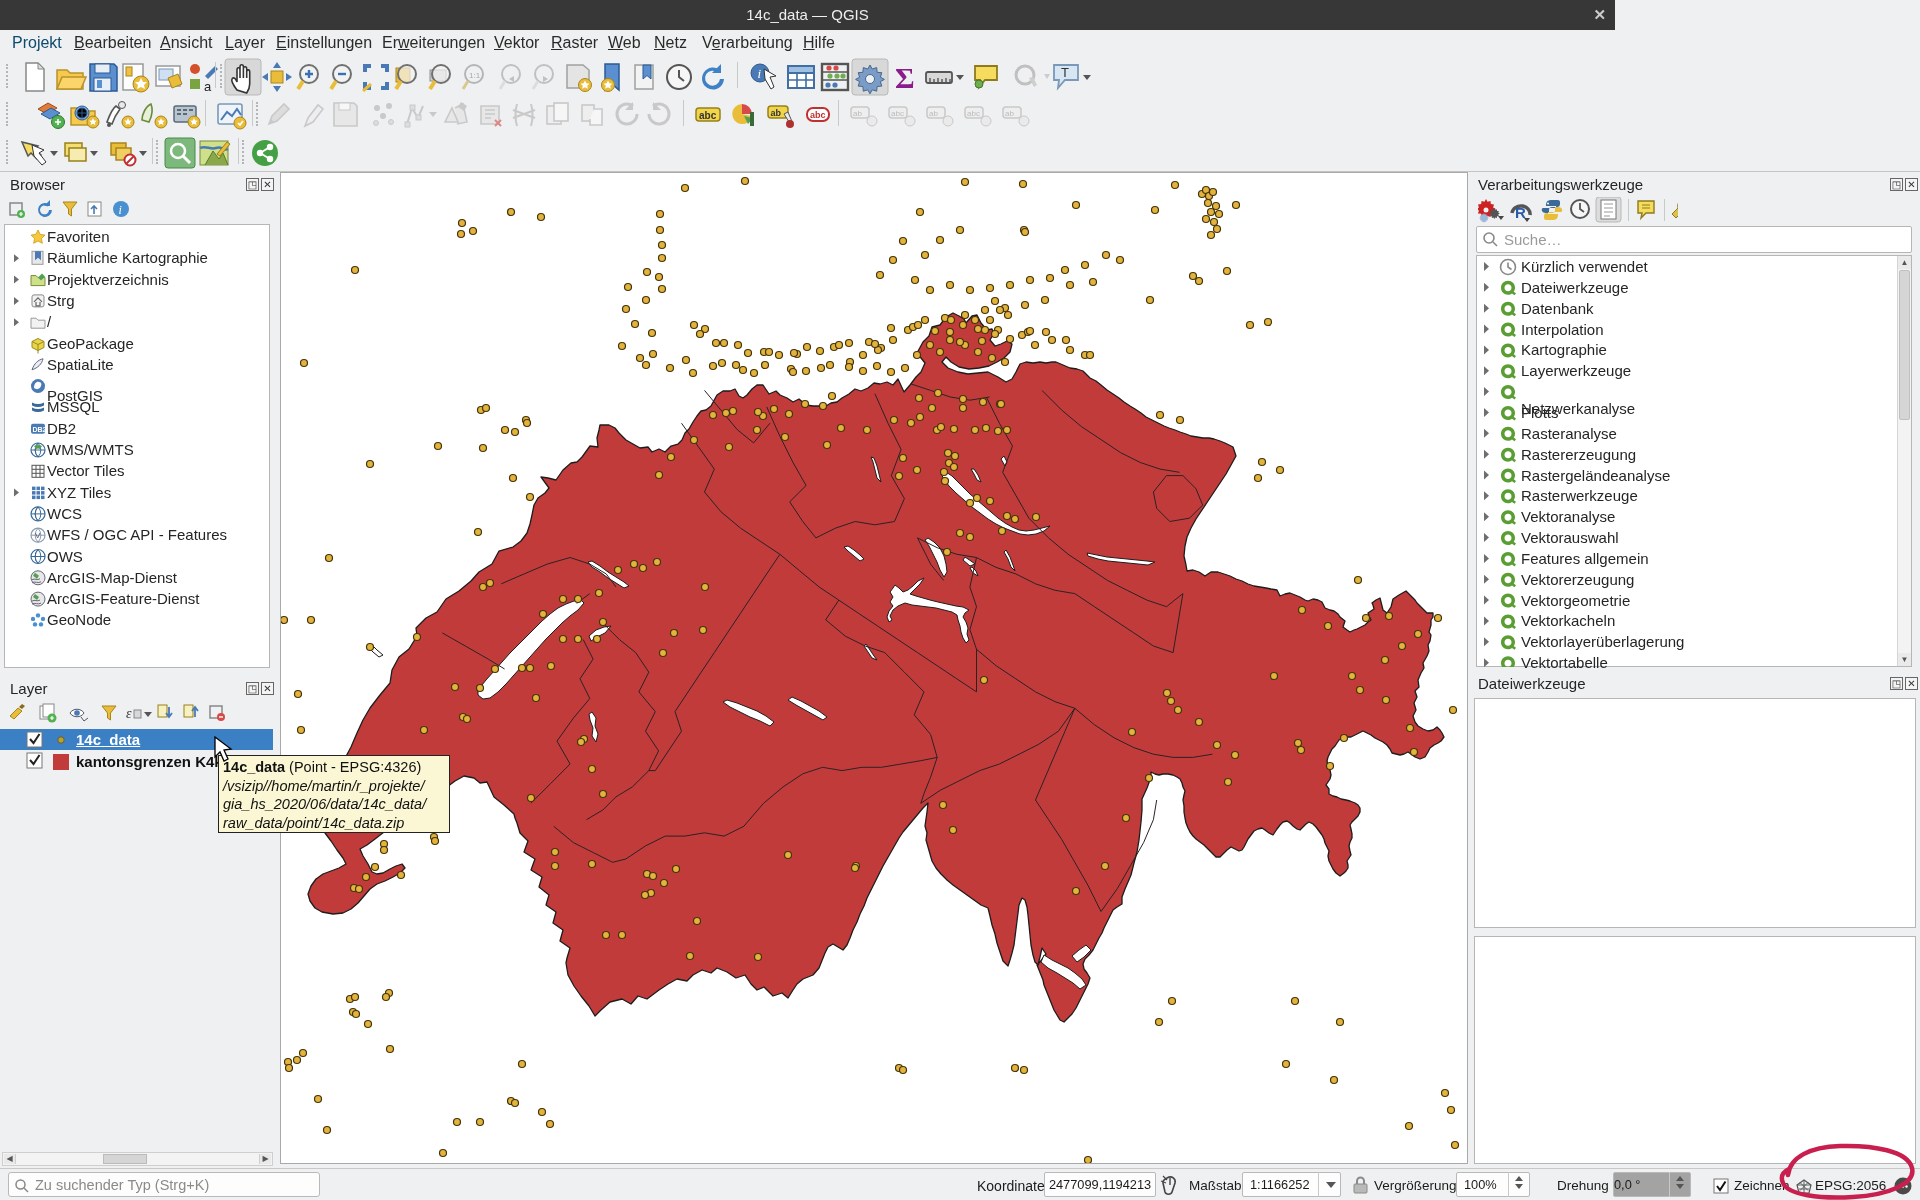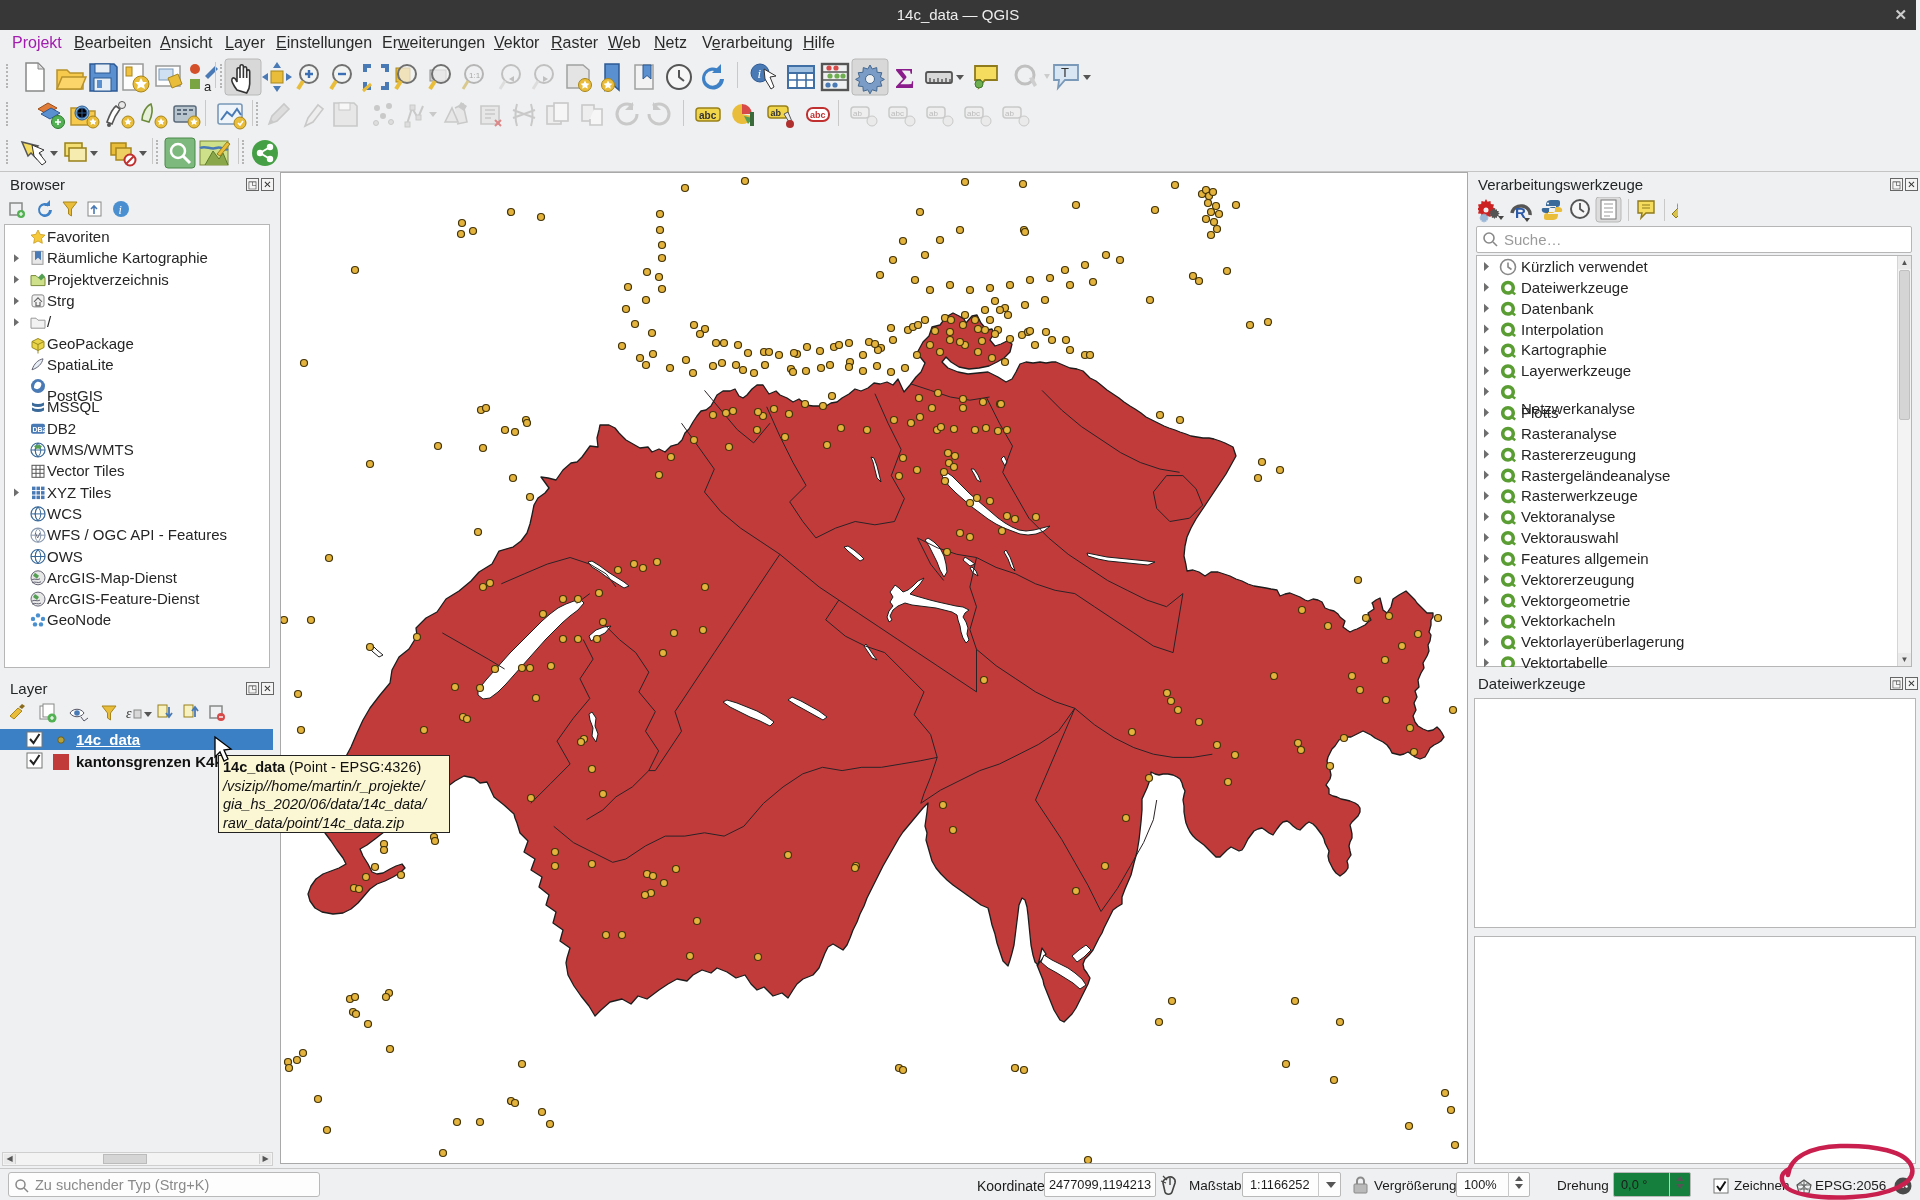--- a/index.html
+++ b/index.html
@@ -3,26 +3,26 @@
 <style>
 *{margin:0;padding:0;box-sizing:border-box}
 html,body{width:1920px;height:1200px}
 body{font-family:"Liberation Sans",sans-serif;background:#eff0f1;overflow:hidden;position:relative}
 .abs{position:absolute}
 .panel-title{font-size:15px;color:#232627}
 .pbox{position:absolute;background:#fff;border:1px solid #b6b6b6}
 .treerow{position:absolute;font-size:15px;color:#252525;white-space:nowrap}
 .wbtn{position:absolute;width:13px;height:13px;border:1px solid #666;background:#f4f4f4;font-size:10px;line-height:11px;text-align:center;color:#333}
 </style></head><body>
-<div class="abs" style="left:0;top:0;width:1916px;height:30px;background:#373737">
+<div class="abs" style="left:0;top:0;width:1615px;height:30px;background:#373737">
 <div class="abs" style="left:0;top:0;width:100%;text-align:center;font-size:15px;line-height:29px;color:#eeeeee">14c_data — QGIS</div>
 <div class="abs" style="right:9px;top:0;font-size:15px;line-height:29px;color:#cccccc;font-weight:bold">✕</div>
   </div>
 <div class="abs" style="left:0;top:30px;width:1920px;height:26px;background:#eff0f1">
-    <span class="abs" style="left:12px;top:4px;font-size:16px;color:#a21caf">Pro<span style="text-decoration:underline">j</span>ekt</span>
+    <span class="abs" style="left:12px;top:4px;font-size:16px;color:#0c4a6e">Pro<span style="text-decoration:underline">j</span>ekt</span>
     <span class="abs" style="left:74px;top:4px;font-size:16px;color:#2a2a2a"><span style="text-decoration:underline">B</span>earbeiten</span>
     <span class="abs" style="left:160px;top:4px;font-size:16px;color:#2a2a2a"><span style="text-decoration:underline">A</span>nsicht</span>
     <span class="abs" style="left:225px;top:4px;font-size:16px;color:#2a2a2a"><span style="text-decoration:underline">L</span>ayer</span>
     <span class="abs" style="left:276px;top:4px;font-size:16px;color:#2a2a2a"><span style="text-decoration:underline">E</span>instellungen</span>
     <span class="abs" style="left:382px;top:4px;font-size:16px;color:#2a2a2a">Er<span style="text-decoration:underline">w</span>eiterungen</span>
     <span class="abs" style="left:494px;top:4px;font-size:16px;color:#2a2a2a"><span style="text-decoration:underline">V</span>ektor</span>
     <span class="abs" style="left:551px;top:4px;font-size:16px;color:#2a2a2a"><span style="text-decoration:underline">R</span>aster</span>
     <span class="abs" style="left:608px;top:4px;font-size:16px;color:#2a2a2a"><span style="text-decoration:underline">W</span>eb</span>
     <span class="abs" style="left:654px;top:4px;font-size:16px;color:#2a2a2a"><span style="text-decoration:underline">N</span>etz</span>
     <span class="abs" style="left:702px;top:4px;font-size:16px;color:#2a2a2a">V<span style="text-decoration:underline">e</span>rarbeitung</span>
@@ -1195,21 +1195,21 @@
     <rect x="3" y="9" width="13" height="9" rx="1" fill="#b9b9b9" stroke="#8a8a8a"></rect>
     <path d="M6 9 v-3 a3.5 3.5 0 0 1 7 0 v3" fill="none" stroke="#8a8a8a" stroke-width="2"></path>
   </svg>
 <div class="abs" style="left:1374px;top:1178px;font-size:13.5px;color:#1b1b1b">Vergrößerung</div>
 <div class="abs" style="left:1456px;top:1172px;width:74px;height:25px;background:#fdfdfd;border:1px solid #b9b9b9;border-radius:2px;font-size:12.8px;color:#1b1b1b;line-height:24px;padding-left:7px">100%</div>
 <div class="abs" style="left:1508px;top:1172px;width:22px;height:25px;border-left:1px solid #c9c9c9">
 <div style="margin:4px 0 0 6px;width:0;height:0;border-left:4.5px solid transparent;border-right:4.5px solid transparent;border-bottom:5.5px solid #555"></div>
 <div style="margin:3px 0 0 6px;width:0;height:0;border-left:4.5px solid transparent;border-right:4.5px solid transparent;border-top:5.5px solid #555"></div>
   </div>
 <div class="abs" style="left:1557px;top:1178px;font-size:13.5px;color:#1b1b1b">Drehung</div>
-<div class="abs" style="left:1613px;top:1172px;width:78px;height:25px;background:#15803d;border:1px solid #b9b9b9;border-radius:2px;font-size:12.8px;color:#1b1b1b;line-height:24px;padding-left:7px">0,0 °</div>
+<div class="abs" style="left:1613px;top:1172px;width:78px;height:25px;background:#a3a3a3;border:1px solid #b9b9b9;border-radius:2px;font-size:12.8px;color:#1b1b1b;line-height:24px;">0,0 °</div>
 <div class="abs" style="left:1669px;top:1172px;width:22px;height:25px;border-left:1px solid #c9c9c9">
 <div style="margin:4px 0 0 6px;width:0;height:0;border-left:4.5px solid transparent;border-right:4.5px solid transparent;border-bottom:5.5px solid #555"></div>
 <div style="margin:3px 0 0 6px;width:0;height:0;border-left:4.5px solid transparent;border-right:4.5px solid transparent;border-top:5.5px solid #555"></div>
   </div>
 <svg class="abs" style="left:1713px;top:1178px" width="18" height="18">
     <rect x="1" y="1" width="14" height="14" fill="#fff" stroke="#777"></rect>
     <path d="M4 8 l3 4 5.5 -8.5" stroke="#111" stroke-width="2" fill="none"></path>
   </svg>
 <div class="abs" style="left:1734px;top:1178px;font-size:13.5px;color:#1b1b1b">Zeichnen</div>
 <svg class="abs" style="left:1795px;top:1178px" width="18" height="18">

